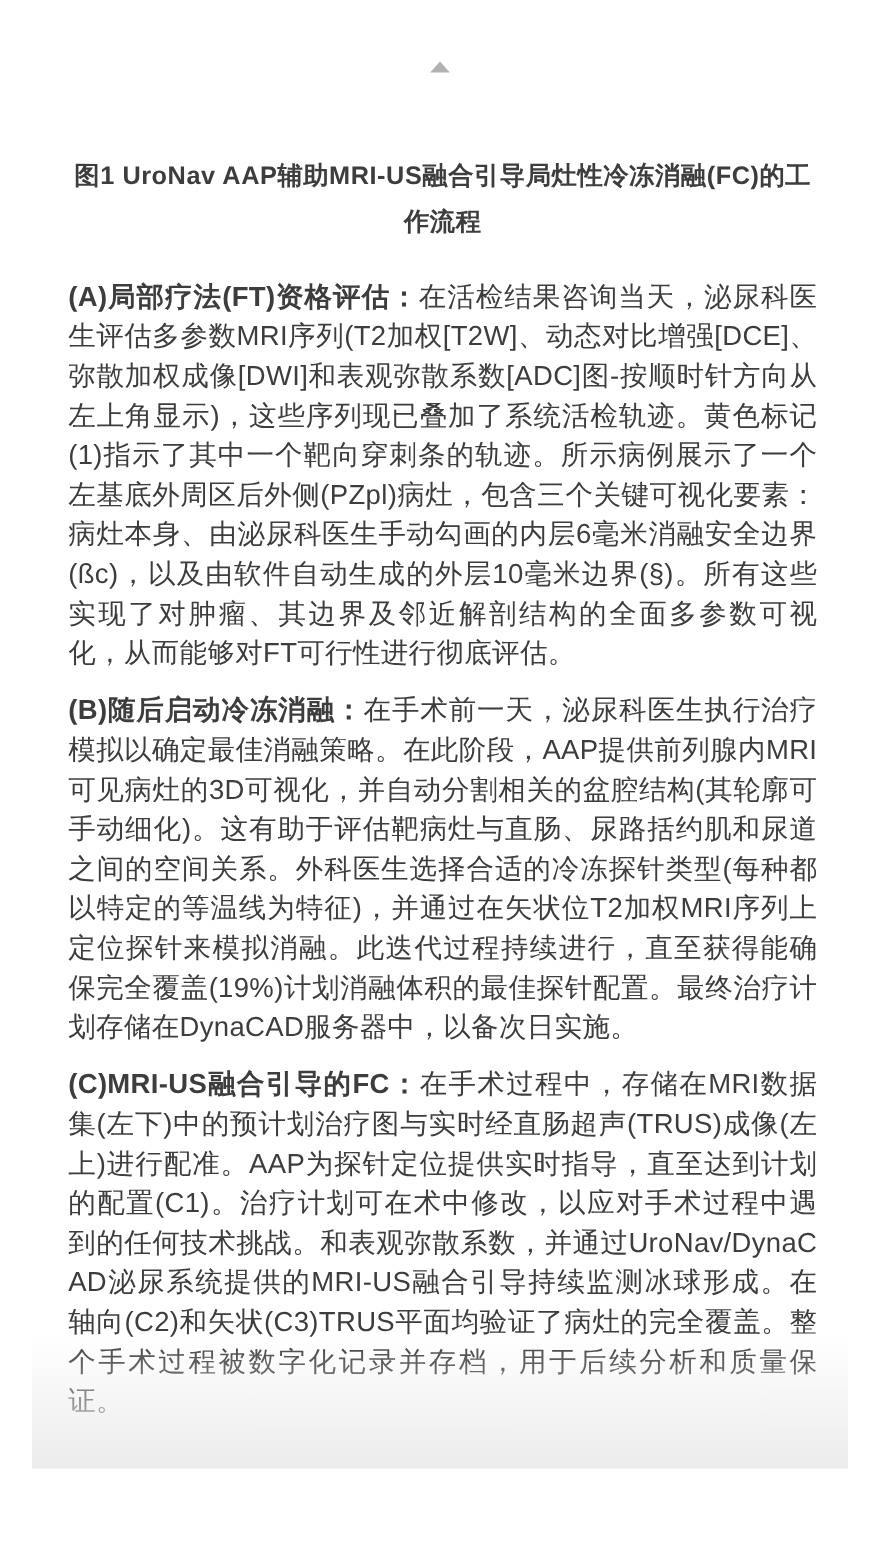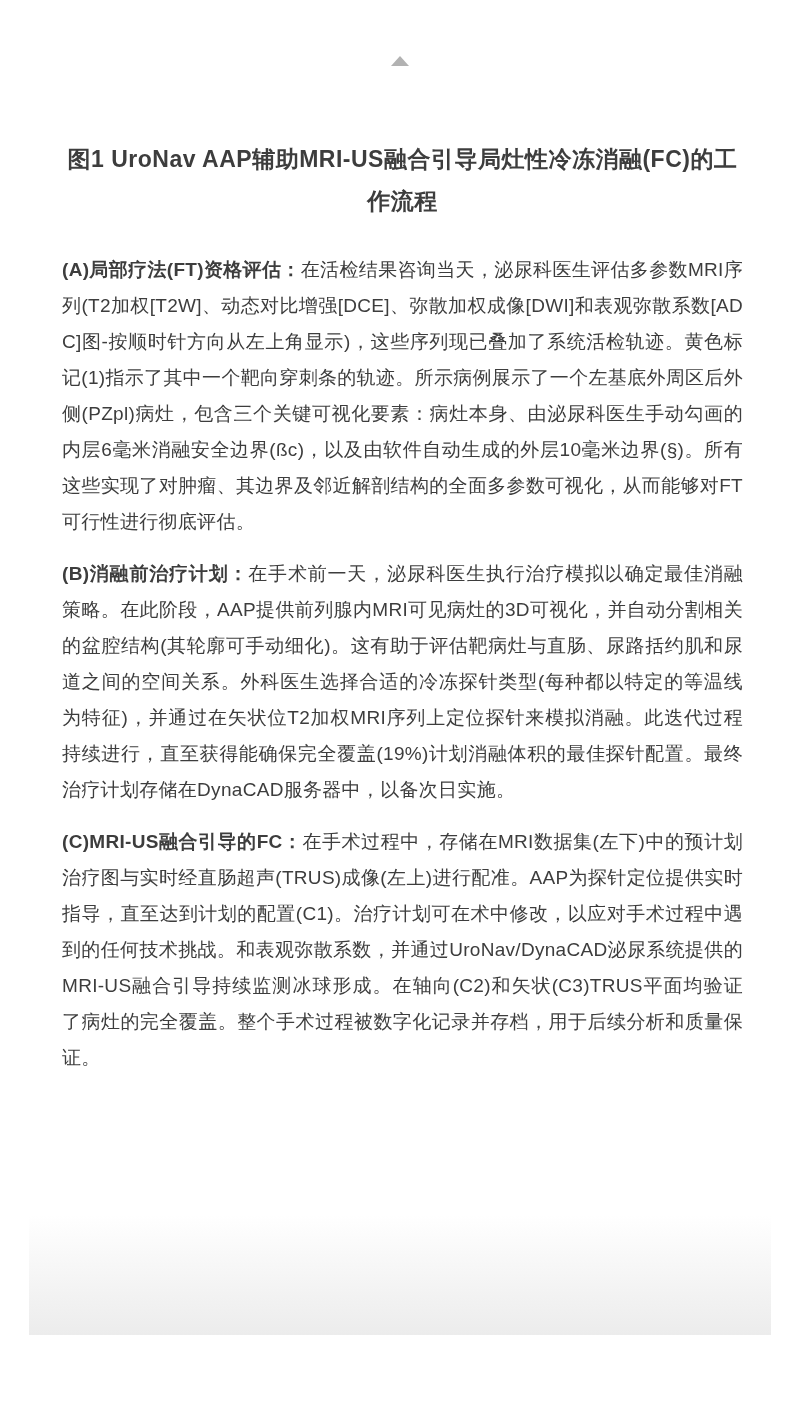--- a/index.html
+++ b/index.html
@@ -37,21 +37,21 @@
   .figure-title {
     font-size: 23px;
     font-weight: 700;
     line-height: 42px;
     text-align: center;
     color: #3d3d3d;
     margin-bottom: 30px;
     letter-spacing: 0.5px;
   }
   .caption-section {
-    font-size: 19px;
+    font-size: 25px;
     line-height: 36px;
     text-align: justify;
     text-justify: inter-character;
     color: #3d3d3d;
     margin-bottom: 16px;
     letter-spacing: 0.3px;
     word-break: break-all;
   }
   .section-label {
     font-weight: 700;
@@ -76,21 +76,21 @@
 
   <div class="content">
 
     <h1 class="figure-title">图1 UroNav AAP辅助MRI-US融合引导局灶性冷冻消融(FC)的工作流程</h1>
 
     <p class="caption-section">
       <span class="section-label">(A)局部疗法(FT)资格评估：</span><span>在活检结果咨询当天，泌尿科医生评估多参数MRI序列(T2加权[T2W]、动态对比增强[DCE]、弥散加权成像[DWI]和表观弥散系数[ADC]图-按顺时针方向从左上角显示)，这些序列现已叠加了系统活检轨迹。黄色标记(1)指示了其中一个靶向穿刺条的轨迹。所示病例展示了一个左基底外周区后外侧(PZpl)病灶，包含三个关键可视化要素：病灶本身、由泌尿科医生手动勾画的内层6毫米消融安全边界(ßc)，以及由软件自动生成的外层10毫米边界(§)。所有这些实现了对肿瘤、其边界及邻近解剖结构的全面多参数可视化，从而能够对FT可行性进行彻底评估。</span>
     </p>
 
     <p class="caption-section">
-      <span class="section-label">(B)消融前治疗计划：</span><span>在手术前一天，泌尿科医生执行治疗模拟以确定最佳消融策略。在此阶段，AAP提供前列腺内MRI可见病灶的3D可视化，并自动分割相关的盆腔结构(其轮廓可手动细化)。这有助于评估靶病灶与直肠、尿路括约肌和尿道之间的空间关系。外科医生选择合适的冷冻探针类型(每种都以特定的等温线为特征)，并通过在矢状位T2加权MRI序列上定位探针来模拟消融。此迭代过程持续进行，直至获得能确保完全覆盖(19%)计划消融体积的最佳探针配置。最终治疗计划存储在DynaCAD服务器中，以备次日实施。</span>
+      <span class="section-label">(B)随后启动冷冻消融：</span><span>在手术前一天，泌尿科医生执行治疗模拟以确定最佳消融策略。在此阶段，AAP提供前列腺内MRI可见病灶的3D可视化，并自动分割相关的盆腔结构(其轮廓可手动细化)。这有助于评估靶病灶与直肠、尿路括约肌和尿道之间的空间关系。外科医生选择合适的冷冻探针类型(每种都以特定的等温线为特征)，并通过在矢状位T2加权MRI序列上定位探针来模拟消融。此迭代过程持续进行，直至获得能确保完全覆盖(19%)计划消融体积的最佳探针配置。最终治疗计划存储在DynaCAD服务器中，以备次日实施。</span>
     </p>
 
     <p class="caption-section">
       <span class="section-label">(C)MRI-US融合引导的FC：</span><span>在手术过程中，存储在MRI数据集(左下)中的预计划治疗图与实时经直肠超声(TRUS)成像(左上)进行配准。AAP为探针定位提供实时指导，直至达到计划的配置(C1)。治疗计划可在术中修改，以应对手术过程中遇到的任何技术挑战。和表观弥散系数，并通过UroNav/DynaCAD泌尿系统提供的MRI-US融合引导持续监测冰球形成。在轴向(C2)和矢状(C3)TRUS平面均验证了病灶的完全覆盖。整个手术过程被数字化记录并存档，用于后续分析和质量保证。</span>
     </p>
 
   </div>
 
   <div class="bottom-fade"></div>
 

